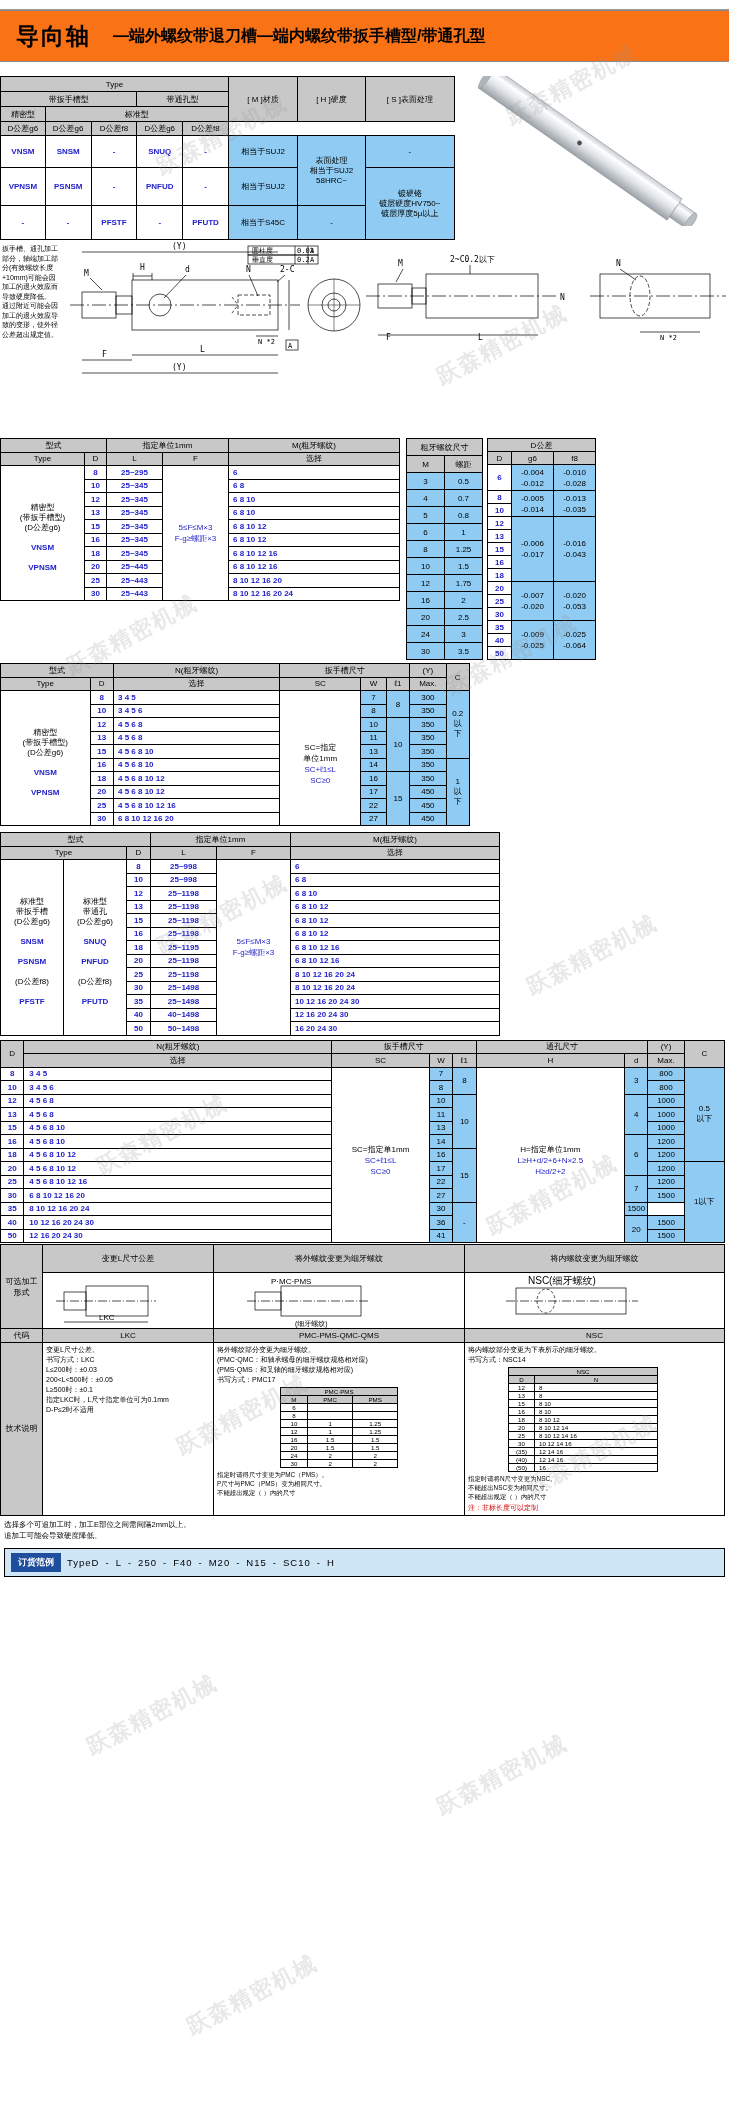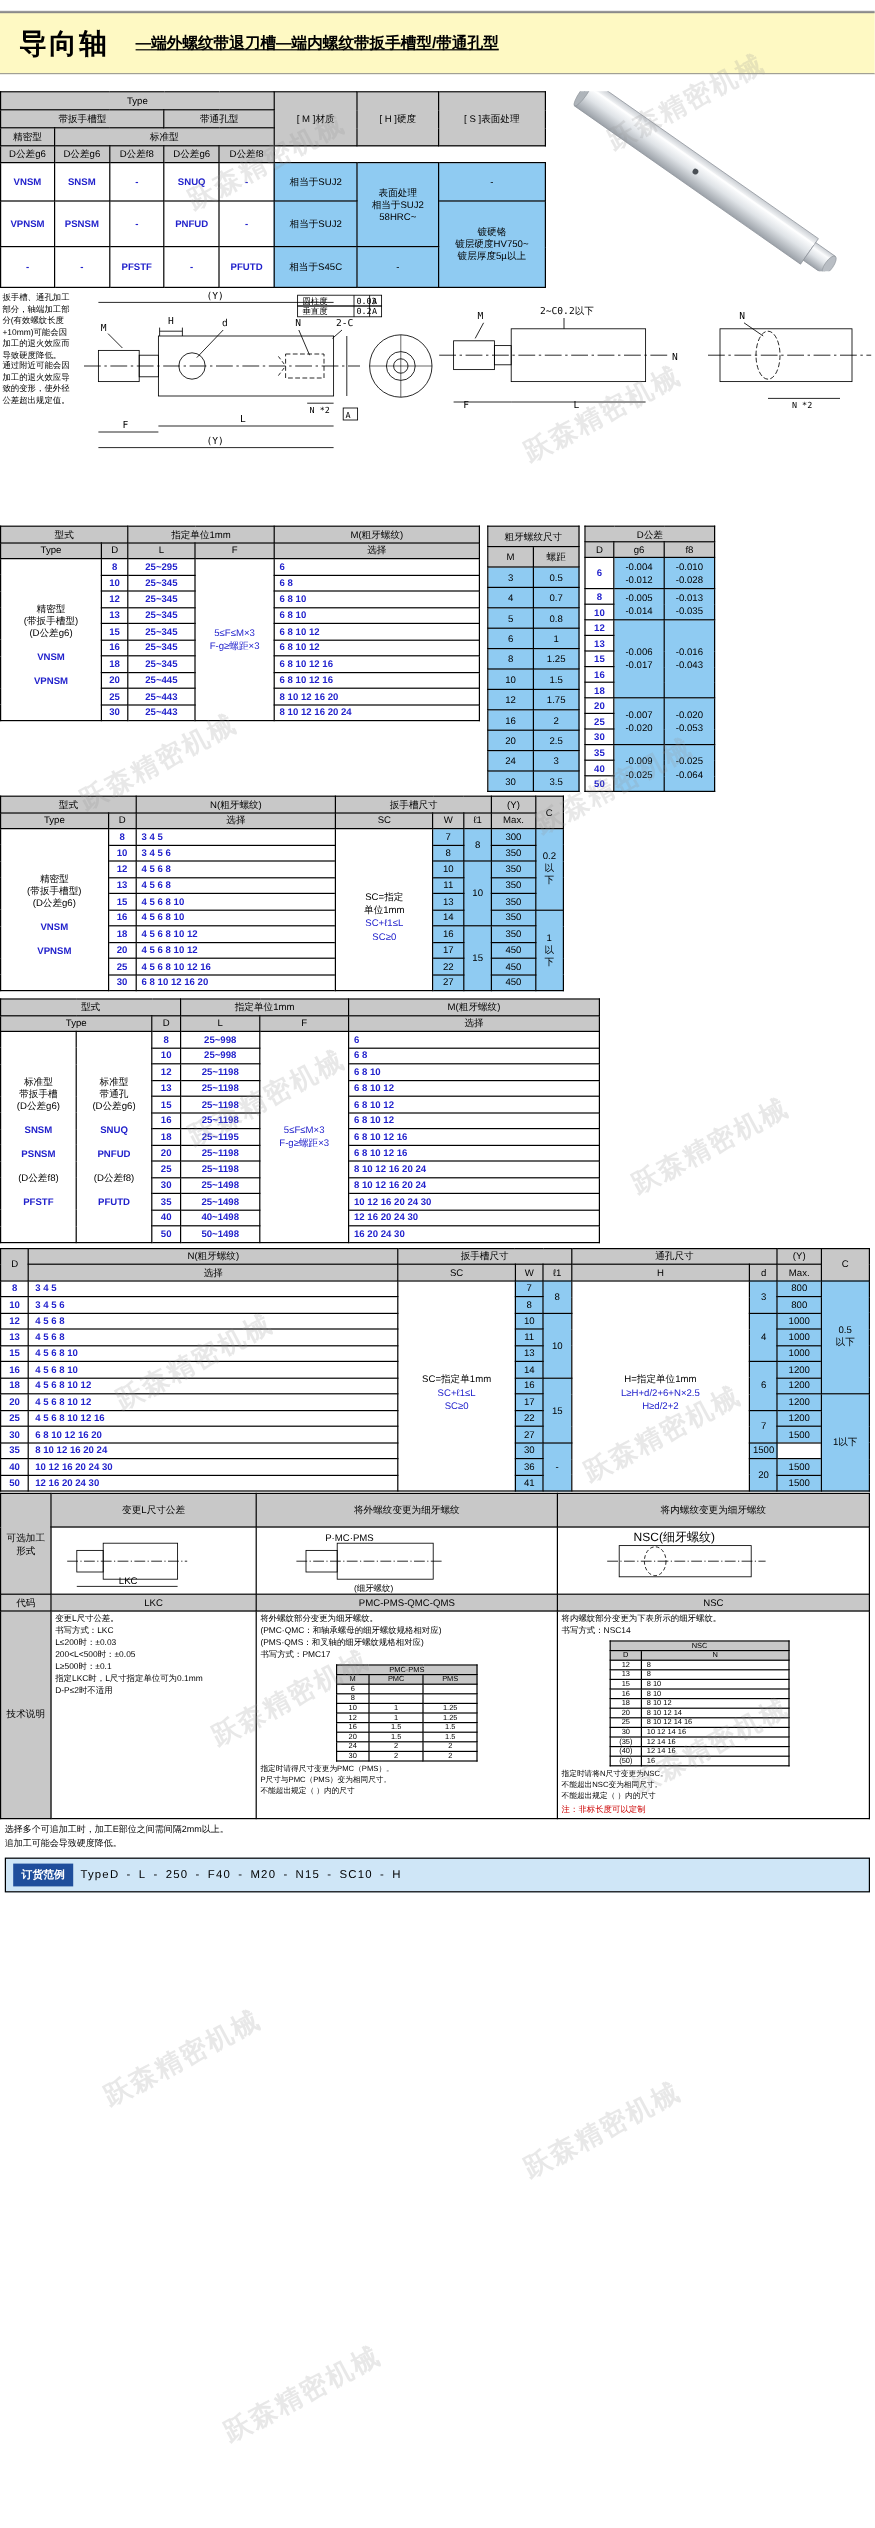--- a/index.html
+++ b/index.html
@@ -12,24 +12,24 @@
   }
   .page { width:729px; height:2107px; position:relative; background:#fff; }
 
   
   .wm { position:absolute; color:rgba(150,150,150,.22); font-size:22px; font-weight:bold;
         transform:rotate(-28deg); white-space:nowrap; pointer-events:none; z-index:50;
         font-family:"DejaVu Sans",sans-serif; letter-spacing:2px; }
 
   
   .topbar { height:10px; background:#fff; border-bottom:1px solid #999; }
-  .titlebar { background:#fef9c3; height:52px; display:flex; align-items:center; padding:0 16px;
+  .titlebar { background:#f97316; height:52px; display:flex; align-items:center; padding:0 16px;
               border-top:1px solid #8a8a8a; border-bottom:1px solid #8a8a8a; }
   .title-cn { font-size:23px; font-weight:bold; letter-spacing:2px; margin-right:22px; }
-  .title-sub { font-size:13px; font-weight:bold; letter-spacing:0px;text-decoration:underline; }
+  .title-sub { font-size:16px; font-weight:bold; letter-spacing:0px; }
   .whitegap { height:14px; background:#fff; }
 
   
   table { border-collapse:collapse; }
   td,th { border:1px solid #000; font-size:8px; text-align:center; vertical-align:middle;
           padding:0px 1px; font-weight:normal; }
   .hd { background:#c8c8c8; font-weight:normal; }
   .blue { color:#2222cc; font-weight:bold; }
   .bluebg { background:#8fcbf2; }
   .bluetxt { color:#2222cc; }

